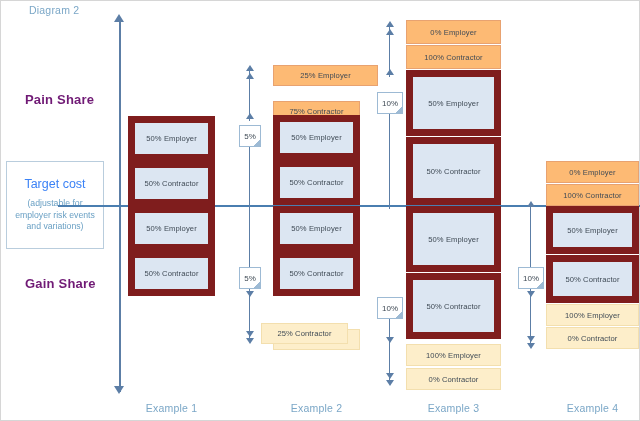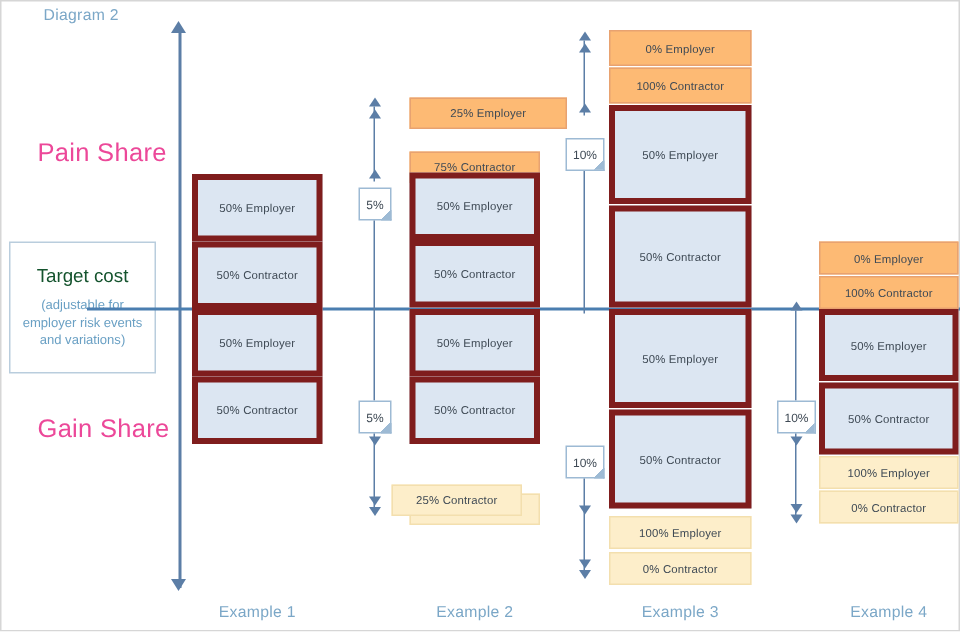--- a/index.html
+++ b/index.html
@@ -17,33 +17,33 @@
     background:#fff;
   }
 
   
   .diagram-title{
     position:absolute;left:28px;top:3px;
     font-size:10.5px;color:#7ba7c7;letter-spacing:.2px;
   }
   .axis-label{
     position:absolute;
-    font-size:17px;color:#ec4899;font-weight:400;letter-spacing:.2px;
+    font-size:13px;color:#701a75;font-weight:700;letter-spacing:.2px;
   }
   .pain-label{left:24px;top:91px;}
   .gain-label{left:24px;top:275px;}
 
   
   .target-box{
     position:absolute;left:5px;top:160px;width:98px;height:88px;
     border:1px solid #b9cddd;background:#fff;box-sizing:border-box;
     display:flex;flex-direction:column;align-items:center;justify-content:center;
     text-align:center;padding:3px 4px;
   }
-  .target-title{font-size:12.5px;color:#14532d;line-height:1.2;margin-bottom:6px;}
+  .target-title{font-size:12.5px;color:#3b82f6;line-height:1.2;margin-bottom:6px;}
   .target-sub{font-size:8.7px;color:#6aa0c4;line-height:1.35;}
 
   
   .v-axis{
     position:absolute;left:118px;top:18px;width:1.6px;height:373px;
     background:#5c7ea6;
   }
   .v-axis-head{
     position:absolute;left:113px;top:13px;width:0;height:0;
     border-left:5px solid transparent;border-right:5px solid transparent;
@@ -62,21 +62,21 @@
   
   .column{position:absolute;}
   .seg{
     position:absolute;left:0;
     box-sizing:border-box;
     display:flex;align-items:center;justify-content:center;
     font-size:7.6px;color:#3f4a55;
     letter-spacing:.1px;
     white-space:nowrap;
   }
-  .seg.blue{background:#dce6f2;border:4px solid #7f1d1d;}
+  .seg.blue{background:#dce6f2;border:7px solid #7f1d1d;}
   .seg.orange{background:#fdba74;border:1px solid #e8a270;color:#3f4a55;}
   .seg.yellow{background:#fdeeca;border:1px solid #f3dfae;color:#3f4a55;}
 
   
   .marrow{position:absolute;width:1.4px;background:#5c7ea6;}
   .mhead-up{
     position:absolute;width:0;height:0;
     border-left:4px solid transparent;border-right:4px solid transparent;
     border-bottom:6px solid #5c7ea6;
   }

